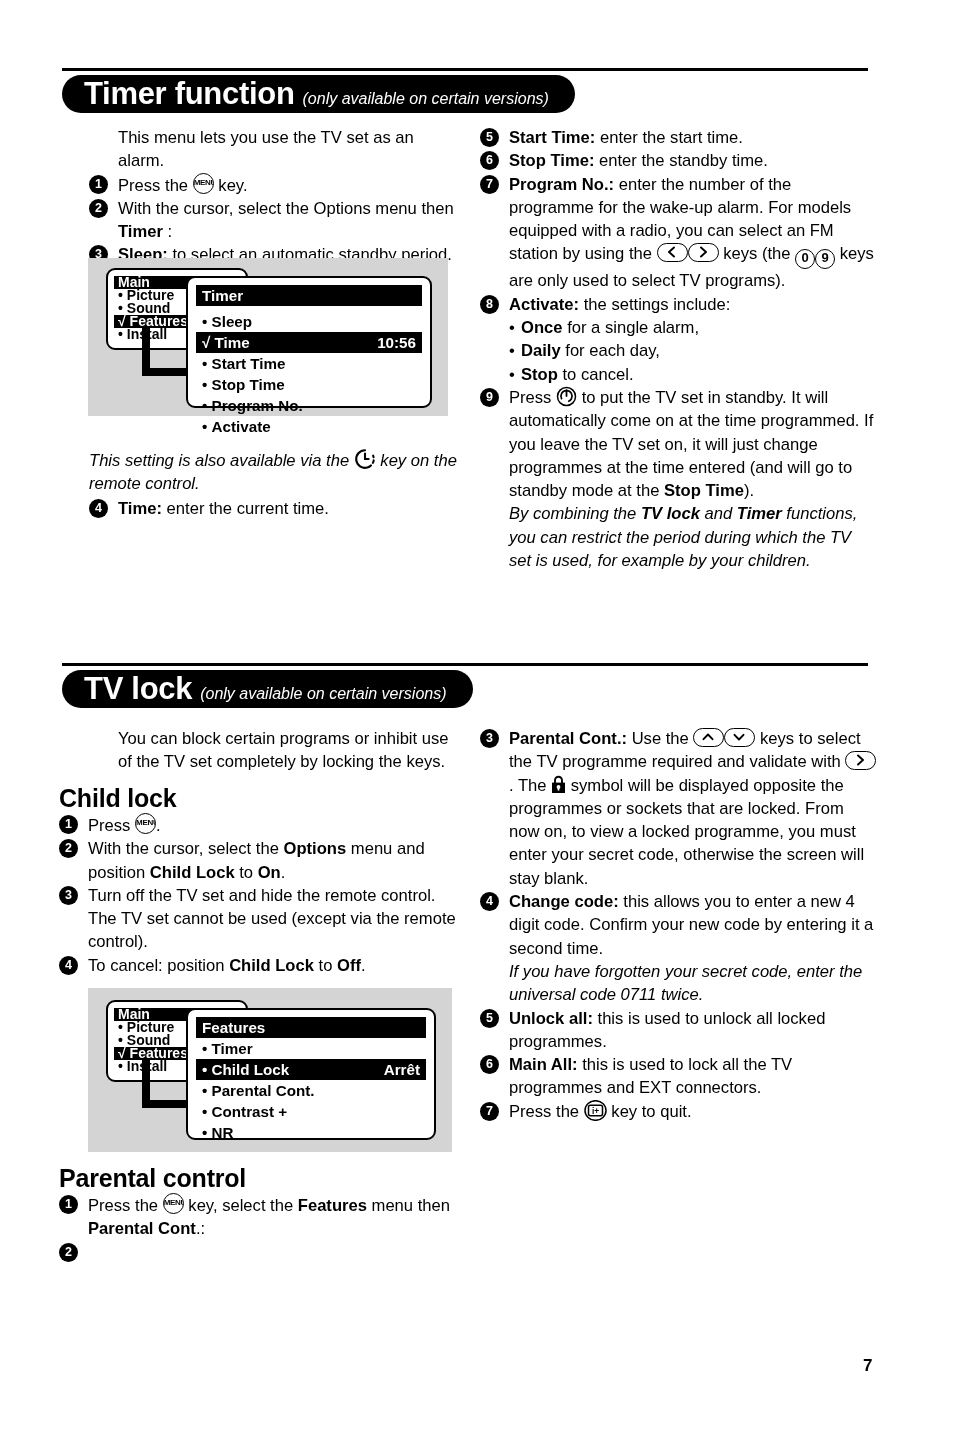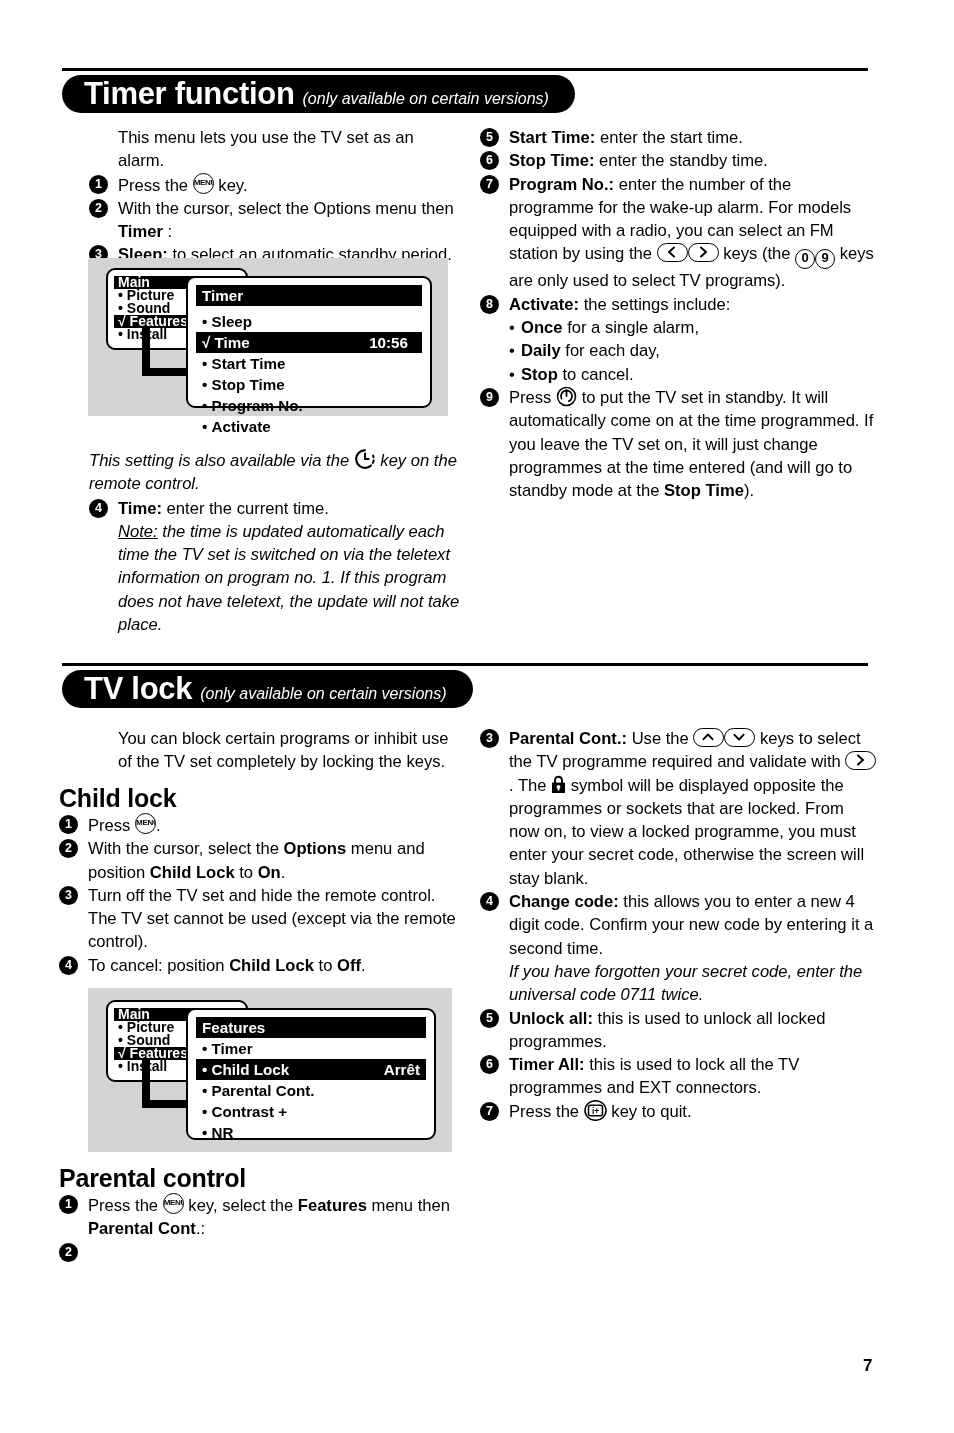--- a/index.html
+++ b/index.html
@@ -290,40 +290,39 @@
         <path d="M4,0 L4,44 L58,44" stroke="#000" stroke-width="8" fill="none"></path>
         <path d="M52,32 L76,44 L52,56 Z" fill="#000"></path>
       </svg>
     </div>
 
     <div class="menu-front" style="left:98px; top:18px; width:246px; height:132px;">
       <div style="padding:7px 8px 0 8px; position:relative;">
         <div class="mf-row hl">Timer</div>
         <div style="height:5px;"></div>
         <div class="mf-row">•&nbsp;<span>Sleep</span></div>
-        <div class="mf-row hl">√&nbsp;<span>Time</span><span class="val" style="right:14px;">10:56</span></div>
+        <div class="mf-row hl">√&nbsp;<span>Time</span><span class="val" style="right:6px;">10:56</span></div>
         <div class="mf-row">•&nbsp;<span>Start Time</span></div>
         <div class="mf-row">•&nbsp;<span>Stop Time</span></div>
         <div class="mf-row">•&nbsp;<span>Program No.</span></div>
         <div class="mf-row">•&nbsp;<span>Activate</span></div>
       </div>
     </div>
   </div>
 
   <div class="col" style="left:89px; top:448px; width:372px;">
 
     <p class="i" style="margin:0;"><span>This setting is also available via the </span><span class="key key-clock"><svg width="22" height="22" viewBox="0 0 22 22">
             <path d="M11,2.2 a8.8,8.8 0 1,0 8.1,5.4" stroke="#000" stroke-width="2.1" fill="none" stroke-linecap="round" stroke-dasharray="34 3.2 2.6 3.2 2.6 3.2 2.6 3.2 2.6 3.2"></path>
             <path d="M11,5.6 L11,11 L14.6,11" stroke="#000" stroke-width="2.1" fill="none" stroke-linecap="round"></path>
           </svg></span><span> key on the remote control.</span></p>
 
     <div class="item" style="margin-top:1px;">
       <span class="num">4</span>
       <b>Time:</b><span> enter the current time.</span>
-      <div class="i" style="margin-top:0;"><span class="note-underline">Note:</span><span> the time is updated automatically each time the TV set is switched on via the teletext information on program no. 1. If this program does not have teletext, the update will not take place.</span></div>
     </div>
   </div>
 
   <div class="col" style="left:480px; top:126px; width:394px;">
 
     <div class="item">
       <span class="num">5</span>
       <b>Start Time:</b><span> enter the start time.</span>
     </div>
 
@@ -349,20 +348,21 @@
     <div class="sub-bullet"><span class="dot">•</span><b>Daily</b><span> for each day,</span></div>
     <div class="sub-bullet"><span class="dot">•</span><b>Stop</b><span> to cancel.</span></div>
 
     <div class="item">
       <span class="num">9</span>
       <span>Press </span><span class="key key-power"><svg width="21" height="21" viewBox="0 0 21 21">
             <circle cx="10.5" cy="10.5" r="9" stroke="#000" stroke-width="1.5" fill="none"></circle>
             <path d="M10.5,4.6 a5.6,5.6 0 1,0 0.01,0" stroke="#000" stroke-width="1.7" fill="none" stroke-dasharray="24 7" stroke-dashoffset="12"></path>
             <path d="M10.5,4.2 L10.5,10" stroke="#000" stroke-width="1.8" stroke-linecap="round"></path>
           </svg></span><span> to put the TV set in standby. It will automatically come on at the time programmed. If you leave the TV set on, it will just change programmes at the time entered (and will go to standby mode at the </span><b>Stop Time</b><span>).</span>
+      <div class="i"><span>By combining the </span><b>TV lock</b><span> and </span><b>Timer</b><span> functions, you can restrict the period during which the TV set is used, for example by your children.</span></div>
     </div>
   </div>
 
   <div class="banner-wrap" style="top:663px;">
     <div class="banner-rule"></div>
     <div class="banner" style="width:auto;">
       <span class="b-title">TV lock</span>
       <span class="b-sub">(only available on certain versions)</span>
     </div>
   </div>
@@ -464,21 +464,21 @@
       <div class="i">If you have forgotten your secret code, enter the universal code 0711 twice.</div>
     </div>
 
     <div class="item">
       <span class="num">5</span>
       <b>Unlock all:</b><span> this is used to unlock all locked programmes.</span>
     </div>
 
     <div class="item">
       <span class="num">6</span>
-      <b>Timer All:</b><span> this is used to lock all the TV programmes and EXT connectors.</span>
+      <b>Main All:</b><span> this is used to lock all the TV programmes and EXT connectors.</span>
     </div>
 
     <div class="item">
       <span class="num">7</span>
       <span>Press the </span><span class="key key-quit"><svg width="23" height="21" viewBox="0 0 23 21">
             <ellipse cx="11.5" cy="10.5" rx="10.5" ry="9.8" stroke="#000" stroke-width="1.5" fill="none"></ellipse>
             <rect x="4.5" y="5.2" width="14" height="10.6" rx="2" stroke="#000" stroke-width="1.5" fill="none"></rect>
             <text x="11.5" y="13.6" font-size="8.4" font-weight="bold" text-anchor="middle" font-family="Liberation Sans, sans-serif">i+</text>
           </svg></span><span> key to quit.</span>
     </div>

